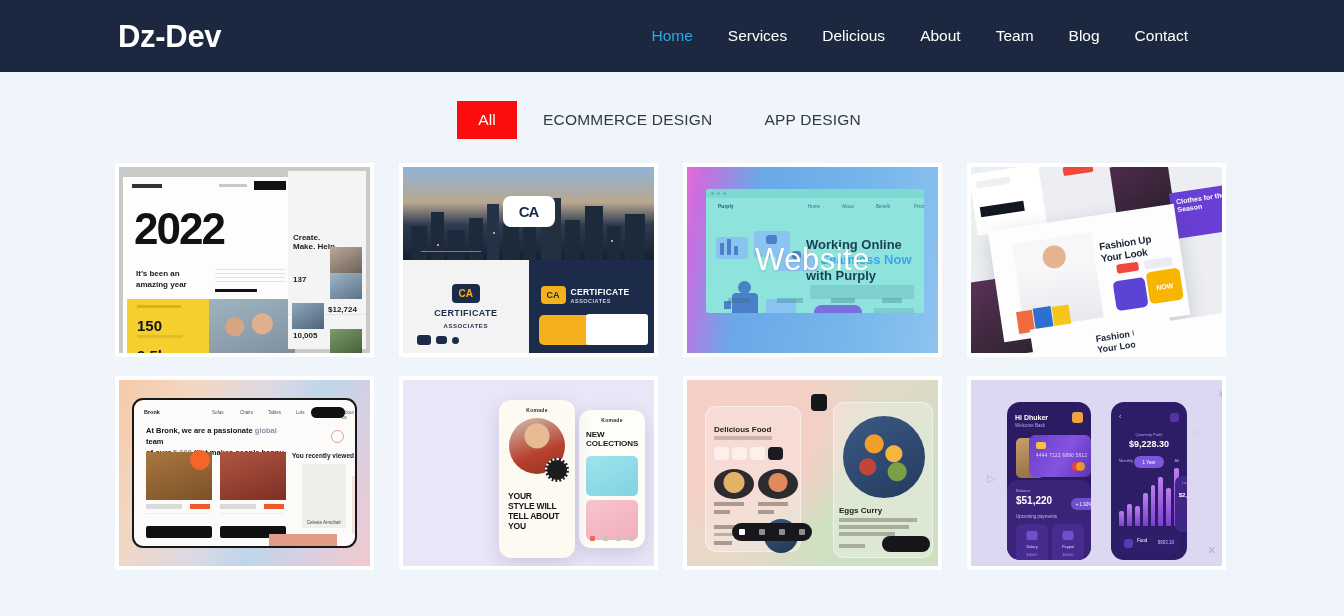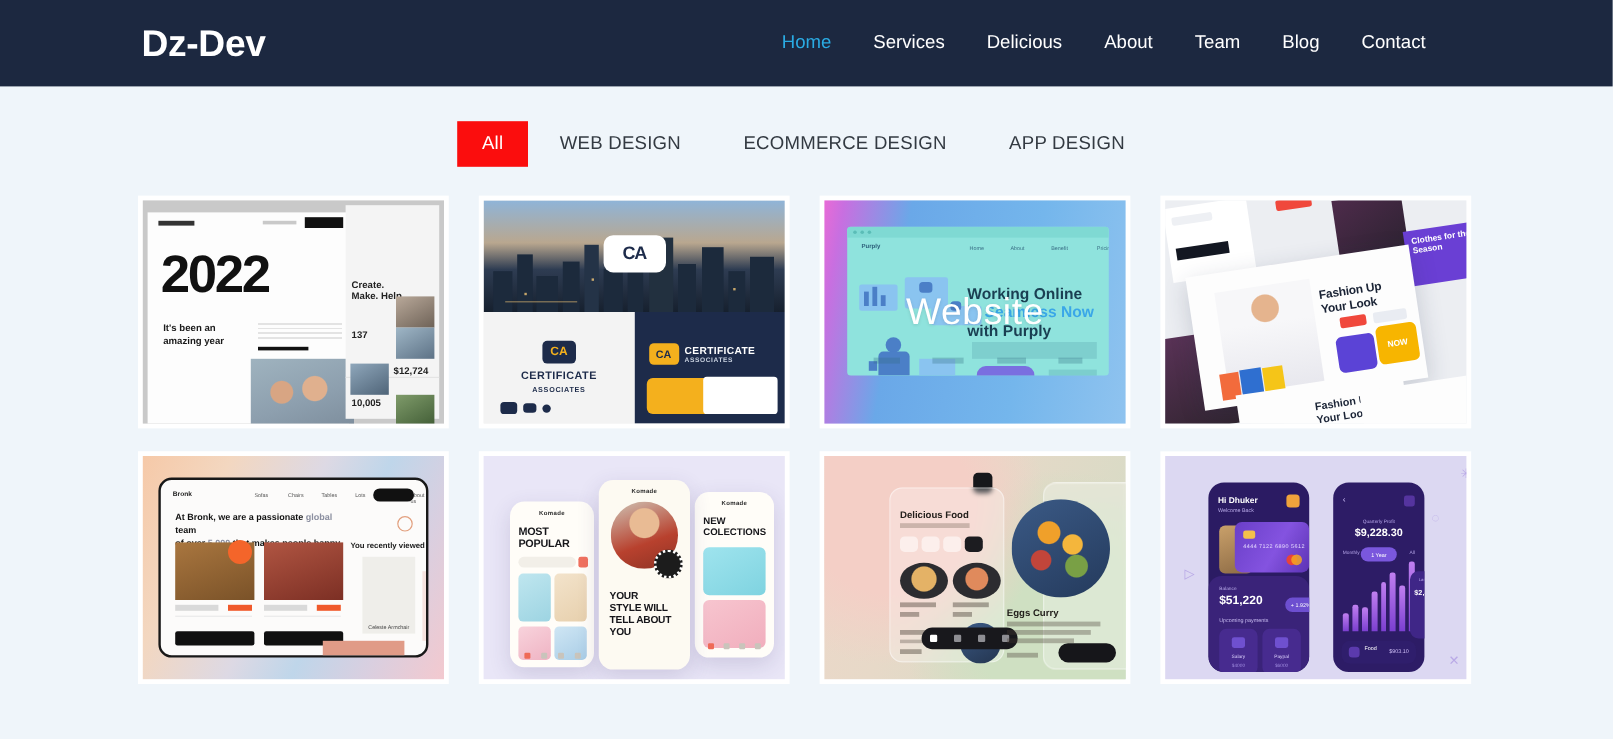--- a/index.html
+++ b/index.html
@@ -284,21 +284,20 @@
     background:
       radial-gradient(circle at 22% 24%, #f4cfc6 0 70px, transparent 130px),
       radial-gradient(circle at 78% 76%, #cfe0c2 0 70px, transparent 130px),
       linear-gradient(120deg,#efd7c9 0%, #e7d9c8 40%, #cfdcc4 100%);
   }
   .c7 .g {
     position:absolute; border-radius:11px;
     background:rgba(255,255,255,.28);
     border:1px solid rgba(255,255,255,.45);
     backdrop-filter:blur(2px);
-    margin-left:36px;
   }
   .c7 .left { left:18px; top:26px; width:96px; height:146px; }
   .c7 .right { left:146px; top:22px; width:100px; height:156px; }
   .c7 .t7 { position:absolute; left:8px; top:18px; font-size:8px; font-weight:800; color:#24201c; }
   .c7 .s7 { position:absolute; left:8px; top:29px; width:58px; height:4px; background:rgba(90,75,60,.28); }
   .c7 .ico { position:absolute; top:40px; width:15px; height:13px; border-radius:4px; background:rgba(255,255,255,.55); }
   .c7 .ico.on { background:#1c1c20; }
   .c7 .fd { position:absolute; top:62px; width:40px; height:48px; }
   .c7 .fd .d { position:absolute; left:0; top:0; width:40px; height:30px; border-radius:50%; }
   .c7 .fd .nm { position:absolute; left:0; top:33px; width:30px; height:4px; background:rgba(70,60,50,.42); }
@@ -368,37 +367,42 @@
     <a class="nav-link">Delicious</a>
     <a class="nav-link">About</a>
     <a class="nav-link">Team</a>
     <a class="nav-link">Blog</a>
     <a class="nav-link">Contact</a>
   </nav>
 </header>
 
 <div class="filter-bar">
   <button class="filter-btn active">All</button>
-  <button class="filter-btn">WEB DESIGN</button>
   <button class="filter-btn">ECOMMERCE DESIGN</button>
   <button class="filter-btn">APP DESIGN</button>
 </div>
 
 <div class="portfolio-grid">
 
   <div class="portfolio-card">
     <div class="thumb c1">
       <div class="paper">
         <div class="blk" style="left:9px;top:7px;width:30px;height:4px;background:#333;"></div>
         <div class="blk" style="left:96px;top:7px;width:28px;height:3px;background:#c9c9c9;"></div>
         <div class="blk" style="left:131px;top:4px;width:32px;height:9px;background:#111;"></div>
         <div class="bigyear">2022</div>
         <div class="tagline">It's been an<br>amazing year</div>
         <div class="blk" style="left:92px;top:92px;width:70px;height:16px;background:repeating-linear-gradient(#e3e3e3 0 1.5px,transparent 1.5px 4px);"></div>
         <div class="blk" style="left:92px;top:112px;width:42px;height:3px;background:#111;"></div>
+        <div class="ylwbox">
+          <div class="blk" style="left:10px;top:6px;width:44px;height:3px;background:#d3b31e;"></div>
+          <div class="n1">150</div>
+          <div class="blk" style="left:10px;top:36px;width:46px;height:3px;background:#ddbf2c;"></div>
+          <div class="n2">9.5b</div>
+        </div>
         <div class="photo"></div>
       </div>
       <div class="rail">
         <div class="stat" style="top:62px;">Create.<br>Make. Help.</div>
         <div class="img" style="top:76px;background:linear-gradient(150deg,#b9a99a,#6e6257);"></div>
         <div class="rrow" style="top:100px;"></div>
         <div class="stat" style="top:104px;">137</div>
         <div class="img" style="top:102px;background:linear-gradient(150deg,#9fb6c6,#5d7286);"></div>
         <div class="img" style="top:132px;left:4px;background:linear-gradient(150deg,#8fa7bb,#4f6478);"></div>
         <div class="stat" style="top:134px;left:40px;">$12,724</div>
@@ -583,36 +587,20 @@
         <div class="rvc" style="left:218px;top:76px;width:44px;height:58px;background:#f6e2de;">
           <span>Maddox Armchair</span>
         </div>
         <div class="strip"></div>
       </div>
     </div>
   </div>
 
   <div class="portfolio-card">
     <div class="thumb c6">
-      <div class="ph p1">
-        <div class="brand">Komade</div>
-        <div class="h6">MOST<br>POPULAR</div>
-        <div class="srch"></div>
-        <div class="srch2"></div>
-        <div class="tile" style="left:7px;top:60px;width:27px;height:40px;background:linear-gradient(150deg,#bfe6ef,#9dd4e2);"></div>
-        <div class="tile" style="left:37px;top:60px;width:27px;height:40px;background:linear-gradient(150deg,#f3e3cb,#e7d0ad);"></div>
-        <div class="tile" style="left:7px;top:104px;width:27px;height:28px;background:linear-gradient(150deg,#f8d3dc,#efb3c3);"></div>
-        <div class="tile" style="left:37px;top:104px;width:27px;height:28px;background:linear-gradient(150deg,#cfe6f4,#a9cde6);"></div>
-        <div class="tabs">
-            <i class="on"></i>
-            <i></i>
-            <i></i>
-            <i></i>
-          </div>
-      </div>
       <div class="ph p2">
         <div class="brand">Komade</div>
         <div class="hero"></div>
         <div class="wm"></div>
         <div class="big">YOUR<br>STYLE WILL<br>TELL ABOUT<br>YOU</div>
       </div>
       <div class="ph p3">
         <div class="brand">Komade</div>
         <div class="h">NEW<br>COLECTIONS</div>
         <div class="t1"></div>

